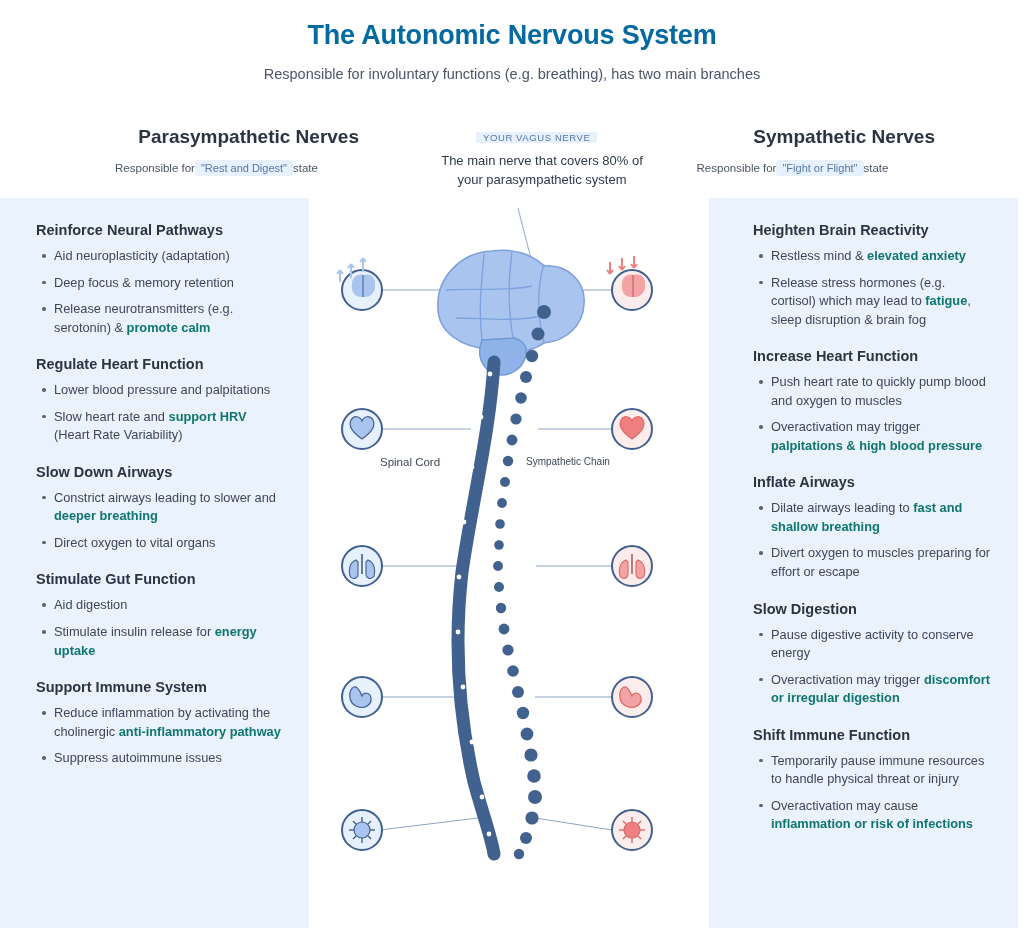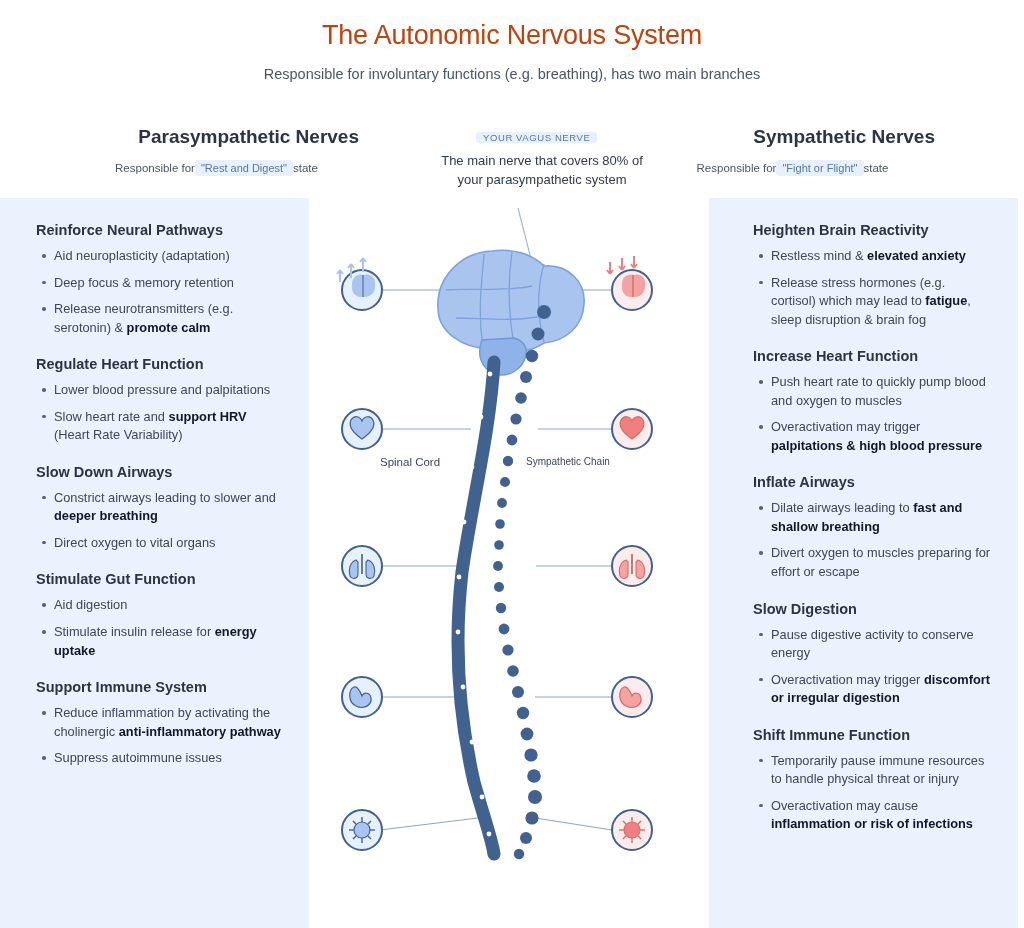--- a/index.html
+++ b/index.html
@@ -24,22 +24,22 @@
   
   .header {
     position: absolute;
     left: 0; top: 0;
     width: 1024px;
     text-align: center;
   }
   .title {
     margin: 20px 0 0 0;
     font-size: 27px;
-    font-weight: normal;
-    color: #c2410c;
+    font-weight: bold;
+    color: #0369a1;
     letter-spacing: -0.2px;
   }
   .subtitle {
     margin: 15px 0 0 0;
     font-size: 14.5px;
     color: #4a5565;
     font-weight: normal;
   }
 
   
@@ -109,21 +109,21 @@
   ul.bullets li:before {
     content: "";
     position: absolute;
     left: -12px;
     top: 7px;
     width: 3.5px;
     height: 3.5px;
     border-radius: 50%;
     background: #5a6478;
   }
-  ul.bullets li b { font-weight: bold; color: #0f172a; }
+  ul.bullets li b { font-weight: bold; color: #0f766e; }
 
   
   .center {
     position: absolute;
     left: 286px;
     top: 112px;
     width: 422px;
     height: 816px;
   }
   .vagus-pill {

